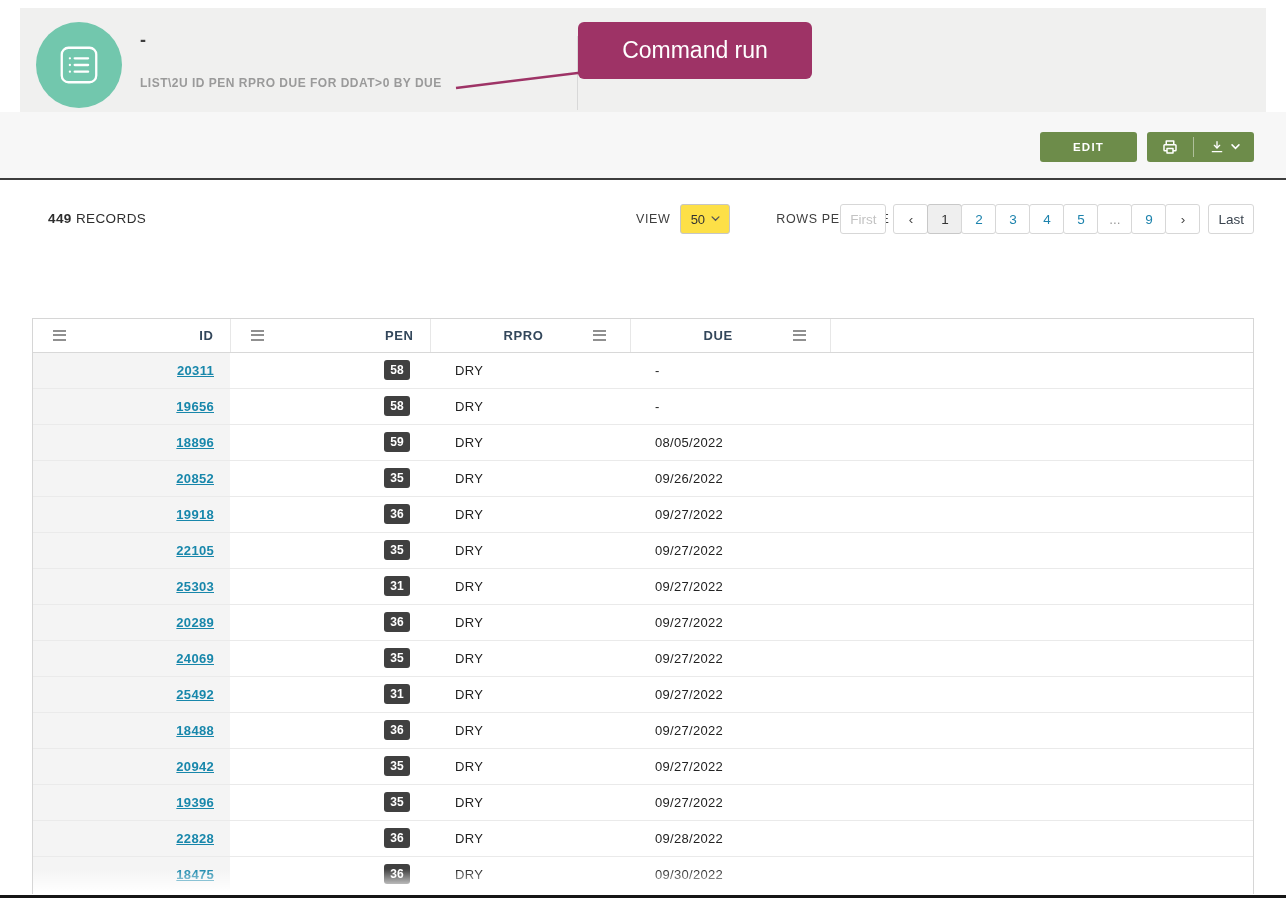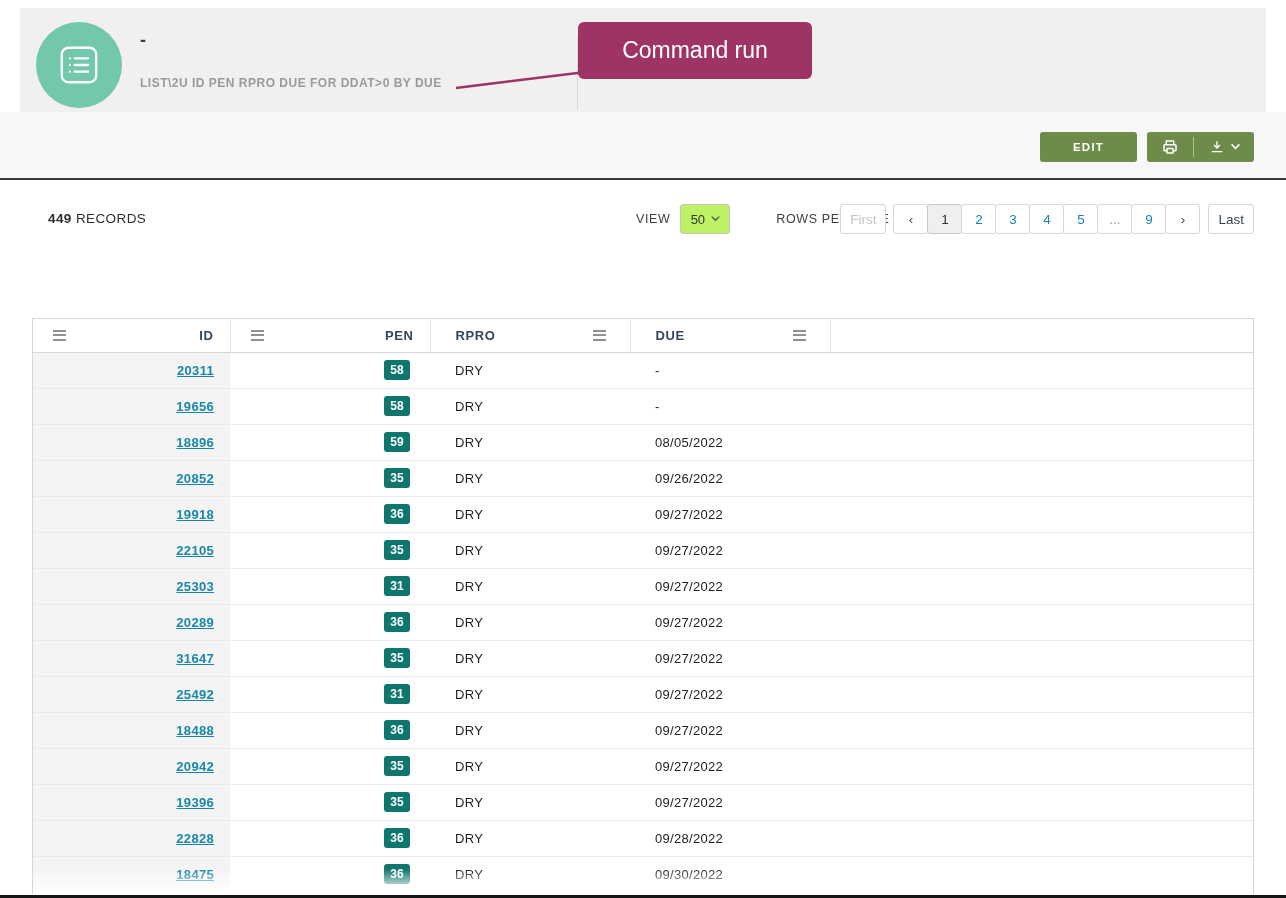--- a/index.html
+++ b/index.html
@@ -34,21 +34,21 @@
   .btn-sep { width:1px; background:rgba(255,255,255,.45); margin:5px 0; }
   .btn-dl { width:60px; gap:6px; }
 
   
   .controls-row { position:absolute; top:204px; left:32px; right:32px; height:30px; }
   .records { position:absolute; left:0; top:0; line-height:30px; font-size:13.5px; color:#2e2e2e;
              letter-spacing:.4px;margin-left:16px; }
   .records b { font-weight:700; }
   .view-ctl { position:absolute; left:568px; top:0; height:30px; display:flex; align-items:center; gap:10px; }
   .ctl-label { font-size:12.5px; color:#3e3e3e; letter-spacing:.6px;margin-left:36px; }
-  .select-box { width:50px; height:30px; border:1px solid #c6c6c6; border-radius:3px; background:#bef264;
+  .select-box { width:50px; height:30px; border:1px solid #c6c6c6; border-radius:3px; background:#fde047;
                 display:flex; align-items:center; justify-content:center; gap:6px; font-size:13px; color:#333; cursor:pointer; }
   .pagination { position:absolute; right:0; top:0; display:flex; gap:8px; align-items:center; }
   .pg-group { display:flex; }
   .pg-group .pg-btn { margin-left:-1px; }
   .pg-btn { min-width:35px; height:30px; padding:0 9px; border:1px solid #d7d7d7; background:#fff;
             font-size:13.5px; color:#444; border-radius:3px; }
   .pg-first { color:#c3c3c3; }
   .pg-last  { color:#39434e; }
   .pg-num { color:#1d83ad; }
   .pg-ellipsis { color:#9a9a9a; cursor:default; }
@@ -61,30 +61,30 @@
   .banner-close { margin-left:auto; font-size:14px; cursor:pointer; opacity:.92; }
 
   
   .tablewrap { position:absolute; top:318px; left:32px; right:32px; border:1px solid #d6d6d6; background:#fff; }
   table { width:100%; border-collapse:collapse; table-layout:fixed; }
   thead th { height:33px; padding:0; border-bottom:1px solid #d8d8d8; border-right:1px solid #e7e7e7;
              background:#fff; }
   thead th:last-child { border-right:none; }
   .th-flex { display:flex; align-items:center; justify-content:space-between; height:100%; }
   .al-r .th-flex { padding:0 16px 0 20px; }
-  .al-l .th-flex { padding:0 24px 0 25px; }
+  .al-l .th-flex { padding:0 24px 0 25px;margin-left:48px; }
   .th-lbl { font-size:13px; font-weight:700; color:#33475b; letter-spacing:.6px; }
   .grip { display:inline-block; width:13px; height:11px; border-top:2px solid #909090;
           border-bottom:2px solid #909090; position:relative; cursor:pointer; }
   .grip::before { content:""; position:absolute; left:0; right:0; top:2.5px; height:2px; background:#909090; }
   tbody td { height:36px; border-bottom:1px solid #eaeaea; font-size:13px; color:#222; }
   .td-id { background:#f4f4f4; text-align:right; padding-right:16px; }
   .id-link { color:#1887ab; font-weight:700; font-size:13px; text-decoration:underline; letter-spacing:.3px; }
   .td-pen { text-align:right; padding-right:20px; }
-  .pen-badge { display:inline-block; min-width:26px; padding:3px 5px; background:#0f766e; color:#fff;
+  .pen-badge { display:inline-block; min-width:26px; padding:3px 5px; background:#404040; color:#fff;
                font-size:12px; font-weight:700; border-radius:3px; text-align:center; }
   .td-rpro, .td-due { padding-left:25px; letter-spacing:.3px; }
 
   .bottom-fade { position:absolute; left:33px; right:33px; bottom:3px; height:26px; z-index:8;
                  background:linear-gradient(rgba(255,255,255,0), #fff 90%); pointer-events:none; }
   .bottom-strip { position:absolute; left:0; right:0; bottom:0; height:3px; background:#161616; z-index:9; }
 </style>
 </head>
 <body>
 
@@ -329,21 +329,21 @@
           <span>DRY</span>
         </td>
         <td class="td-due">
           <span>09/27/2022</span>
         </td>
         <td></td>
       </tr>
 
       <tr>
         <td class="td-id">
-          <a href="#" class="id-link">31647</a>
+          <a href="#" class="id-link">24069</a>
         </td>
         <td class="td-pen">
           <span class="pen-badge">35</span>
         </td>
         <td class="td-rpro">
           <span>DRY</span>
         </td>
         <td class="td-due">
           <span>09/27/2022</span>
         </td>

